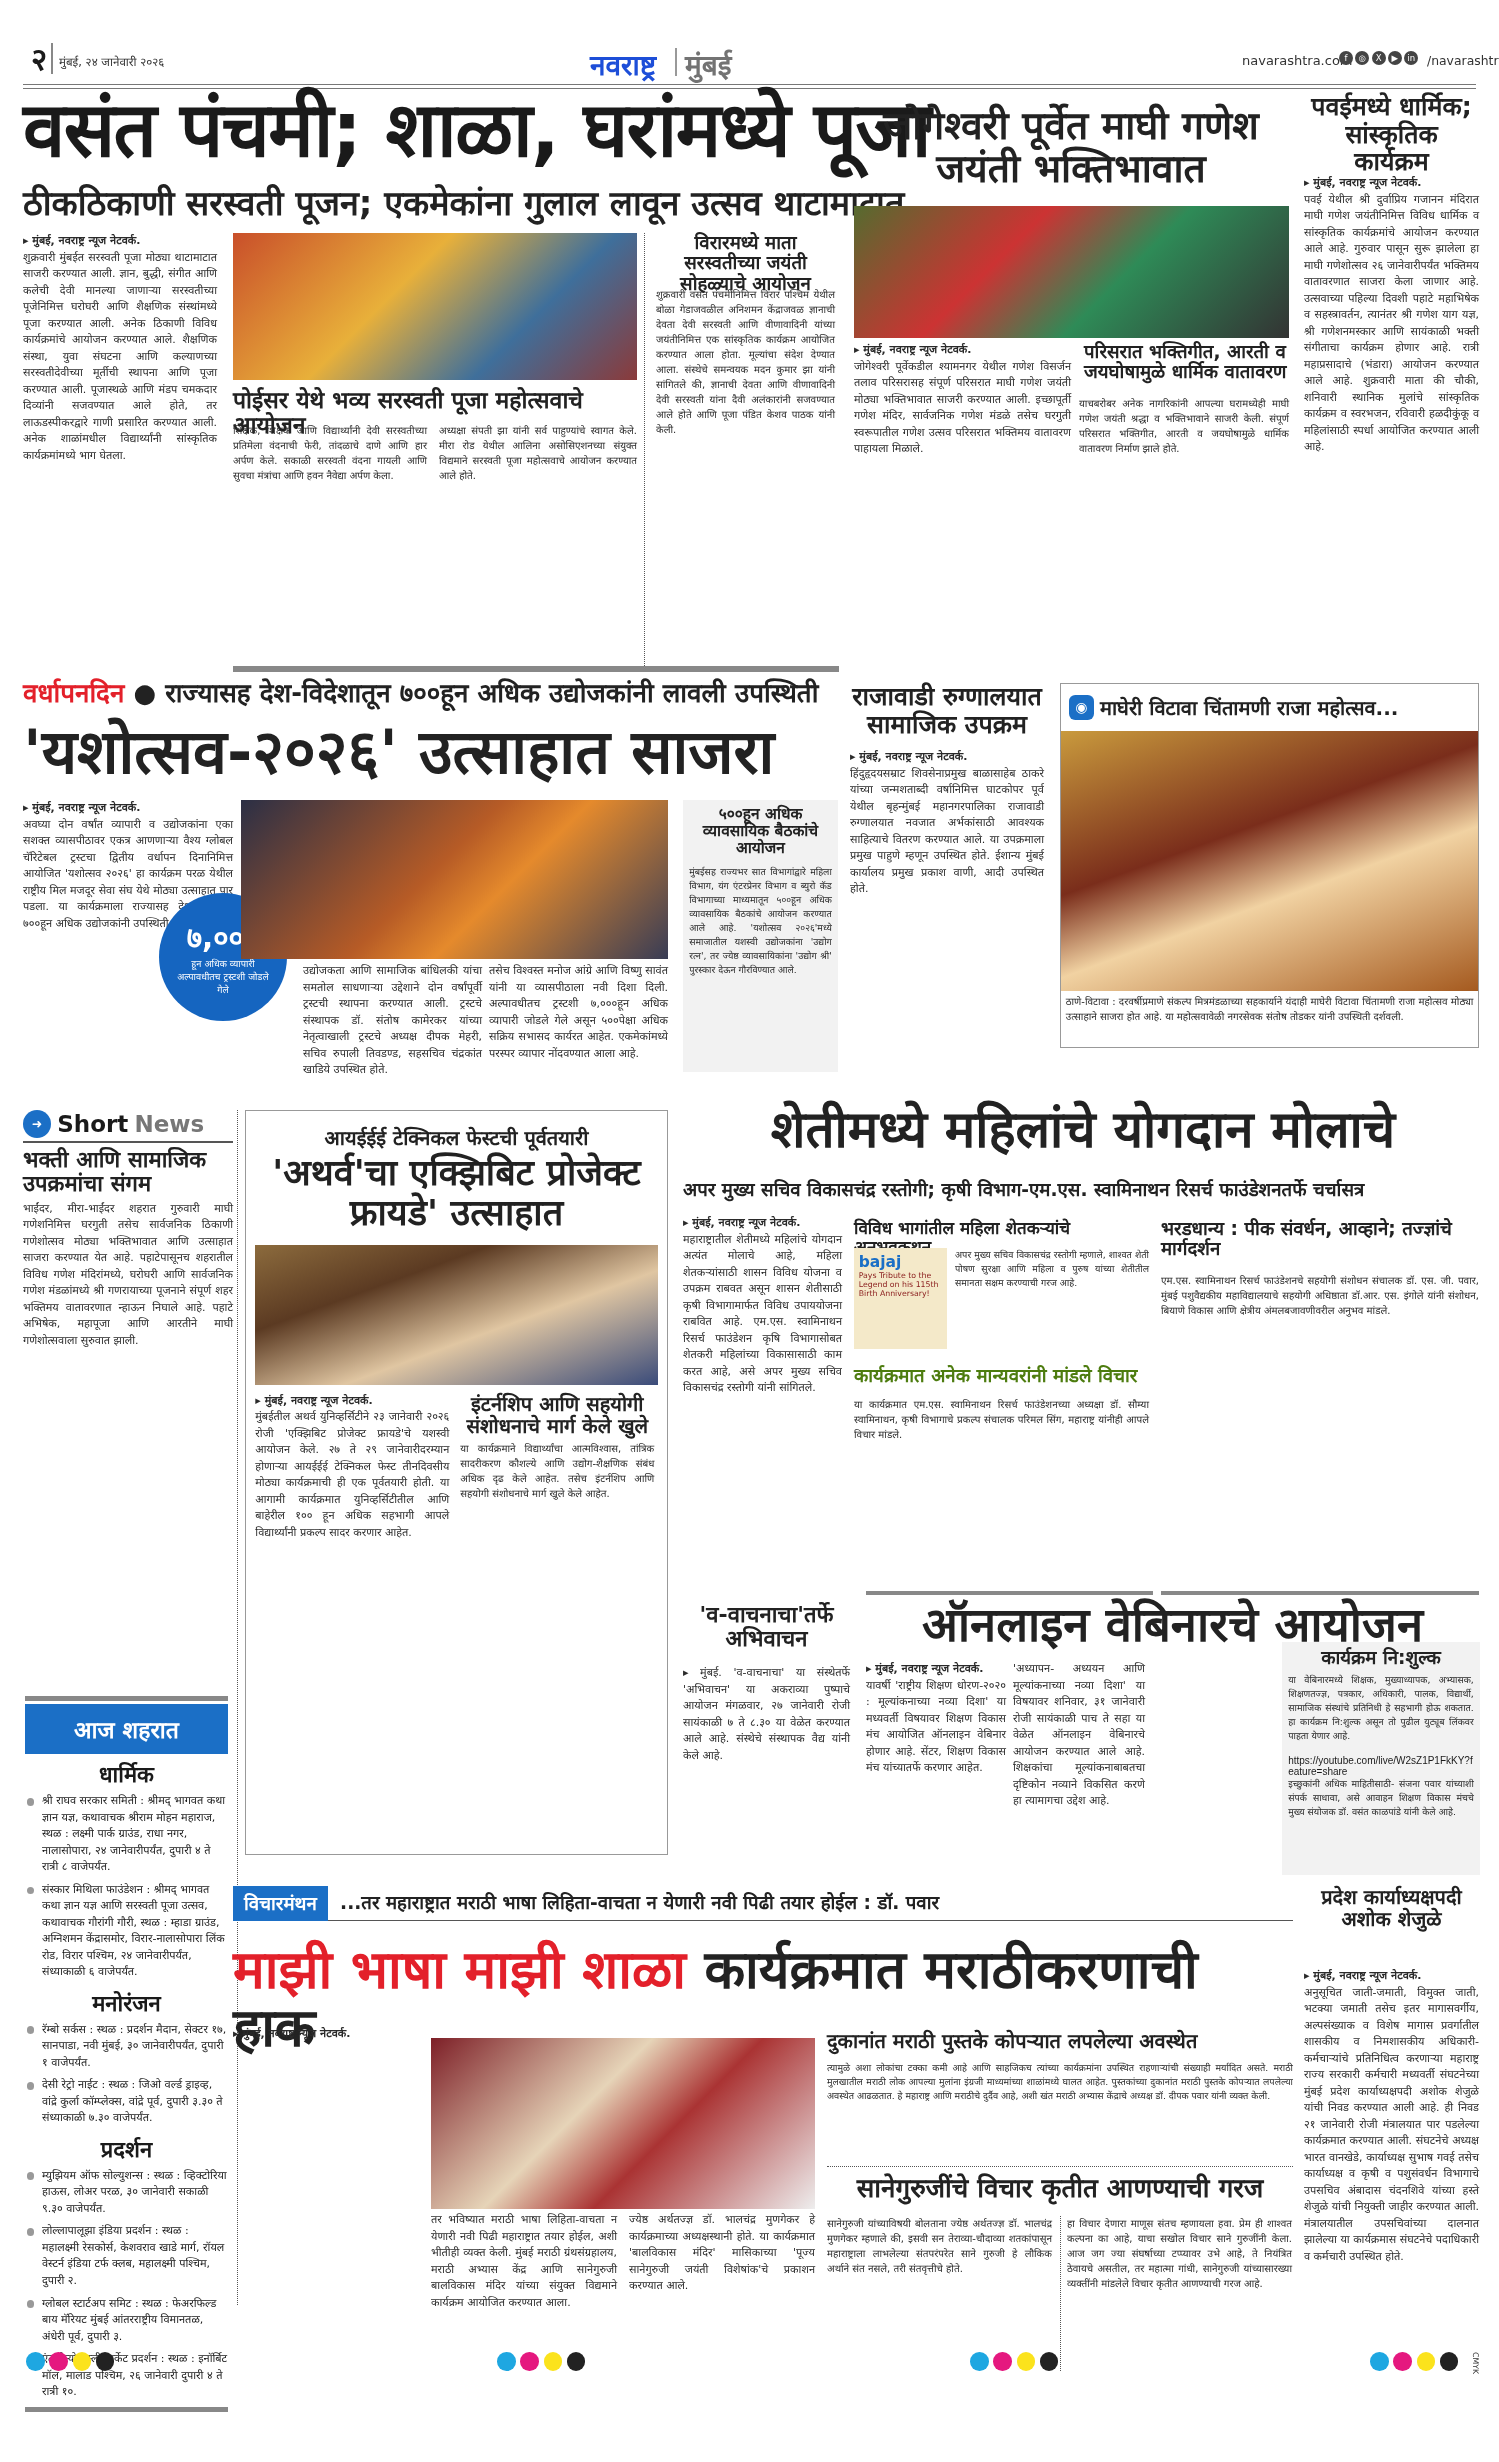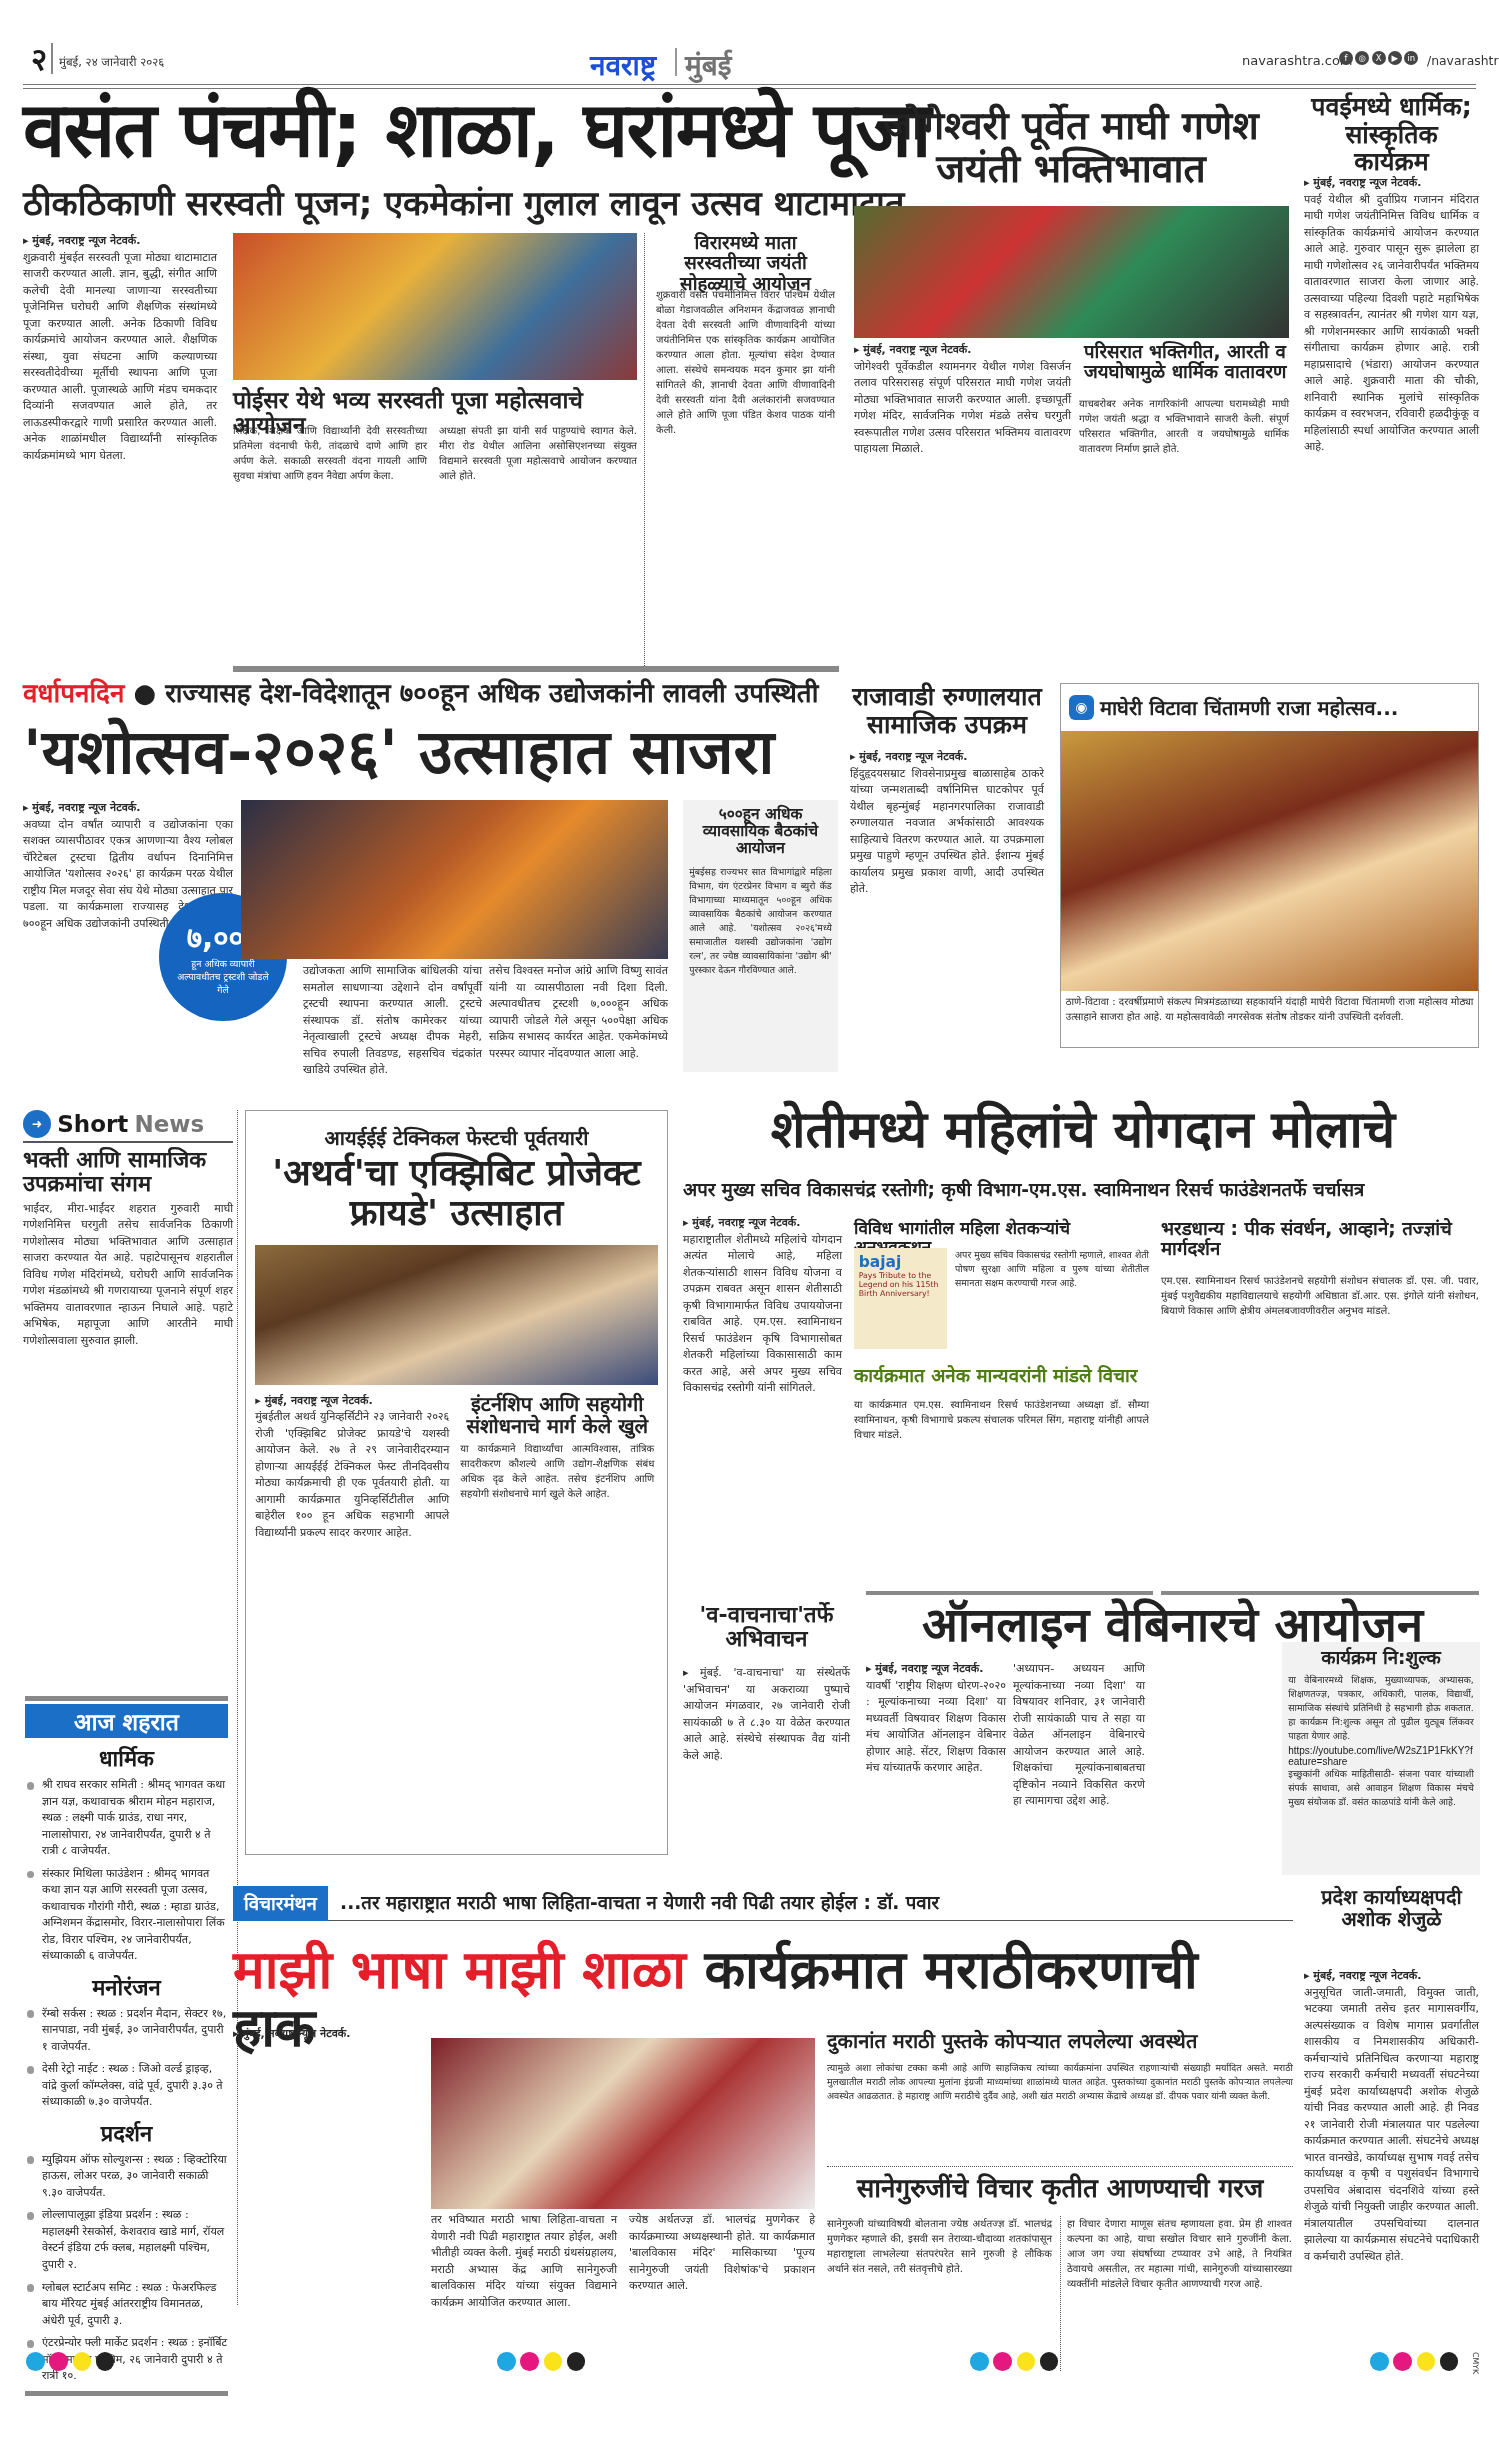--- a/index.html
+++ b/index.html
@@ -133,21 +133,21 @@
     <span style="font-size:23px;font-weight:bold">Short</span>
     <span style="font-size:23px;font-weight:bold;color:#777">News</span>
   </div>
   <div class="h2" style="font-size:22px;margin-top:4.7px">भक्ती आणि सामाजिक उपक्रमांचा संगम</div>
   <p class="txt" style="margin-top:4.7px">भाईंदर, मीरा-भाईंदर शहरात गुरुवारी माघी गणेशनिमित्त घरगुती तसेच सार्वजनिक ठिकाणी गणेशोत्सव मोठ्या भक्तिभावात आणि उत्साहात साजरा करण्यात येत आहे. पहाटेपासूनच शहरातील विविध गणेश मंदिरांमध्ये, घरोघरी आणि सार्वजनिक गणेश मंडळांमध्ये श्री गणरायाच्या पूजनाने संपूर्ण शहर भक्तिमय वातावरणात न्हाऊन निघाले आहे. पहाटे अभिषेक, महापूजा आणि आरतीने माघी गणेशोत्सवाला सुरुवात झाली.</p>
 </div>
 <div class="abs dots" style="left:237px;top:1110px;height:1195px"></div>
 
 <div class="abs" style="left:25px;top:1696px;width:203px">
   <div class="bar" style="height:4.7px;margin-bottom:3.1px"></div>
-  <div class="bluebox" style="font-size:23px;padding:1px 0">आज शहरात</div>
+  <div class="bluebox" style="font-size:23px;padding:9px 0">आज शहरात</div>
   <div class="sec-h">धार्मिक</div>
   <ul class="evt">
     <li>श्री राघव सरकार समिती : श्रीमद् भागवत कथा ज्ञान यज्ञ, कथावाचक श्रीराम मोहन महाराज, स्थळ : लक्ष्मी पार्क ग्राउंड, राधा नगर, नालासोपारा, २४ जानेवारीपर्यंत, दुपारी ४ ते रात्री ८ वाजेपर्यंत.</li>
     <li>संस्कार मिथिला फाउंडेशन : श्रीमद् भागवत कथा ज्ञान यज्ञ आणि सरस्वती पूजा उत्सव, कथावाचक गौरांगी गौरी, स्थळ : म्हाडा ग्राउंड, अग्निशमन केंद्रासमोर, विरार-नालासोपारा लिंक रोड, विरार पश्चिम, २४ जानेवारीपर्यंत, संध्याकाळी ६ वाजेपर्यंत.</li>
   </ul>
   <div class="sec-h">मनोरंजन</div>
   <ul class="evt">
     <li>रॅम्बो सर्कस : स्थळ : प्रदर्शन मैदान, सेक्टर १७, सानपाडा, नवी मुंबई, ३० जानेवारीपर्यंत, दुपारी १ वाजेपर्यंत.</li>
     <li>देसी रेट्रो नाईट : स्थळ : जिओ वर्ल्ड ड्राइव्ह, वांद्रे कुर्ला कॉम्प्लेक्स, वांद्रे पूर्व, दुपारी ३.३० ते संध्याकाळी ७.३० वाजेपर्यंत.</li>
   </ul>
@@ -201,21 +201,21 @@
 
 <div class="abs h2" style="left:862px;top:1599px;width:621px;font-size:47px;text-align:center">ऑनलाइन वेबिनारचे आयोजन</div>
 <div class="abs" style="left:866px;top:1661px;width:140px">
   <p class="txt dateline-in">▸ मुंबई, नवराष्ट्र न्यूज नेटवर्क.</p>
   <p class="txt">यावर्षी 'राष्ट्रीय शिक्षण धोरण-२०२० : मूल्यांकनाच्या नव्या दिशा' या मध्यवर्ती विषयावर शिक्षण विकास मंच आयोजित ऑनलाइन वेबिनार होणार आहे. सेंटर, शिक्षण विकास मंच यांच्यातर्फे करणार आहेत.</p>
 </div>
 <div class="abs txt" style="left:1013px;top:1661px;width:132px">'अध्यापन- अध्ययन आणि मूल्यांकनाच्या नव्या दिशा' या विषयावर शनिवार, ३१ जानेवारी रोजी सायंकाळी पाच ते सहा या वेळेत ऑनलाइन वेबिनारचे आयोजन करण्यात आले आहे. शिक्षकांचा मूल्यांकनाबाबतचा दृष्टिकोन नव्याने विकसित करणे हा त्यामागचा उद्देश आहे.</div>
 <div class="abs graybox" style="left:1282px;top:1642px;width:198px;height:233px;padding:6.2px">
   <div class="h2" style="font-size:18.6px;text-align:center">कार्यक्रम नि:शुल्क</div>
   <p class="txt" style="font-size:9.3px;margin-top:4.7px">या वेबिनारमध्ये शिक्षक, मुख्याध्यापक, अभ्यासक, शिक्षणतज्ज्ञ, पत्रकार, अधिकारी, पालक, विद्यार्थी, सामाजिक संस्थांचे प्रतिनिधी हे सहभागी होऊ शकतात. हा कार्यक्रम नि:शुल्क असून तो पुढील युट्यूब लिंकवर पाहता येणार आहे.</p>
-  <p style="font-family:'Liberation Sans',sans-serif;font-size:10px;word-break:break-all;margin-top:2px">https://youtube.com/live/W2sZ1P1FkKY?feature=share</p>
+  <p style="font-family:'Liberation Sans',sans-serif;font-size:10px;word-break:break-all;margin-top:12px">https://youtube.com/live/W2sZ1P1FkKY?feature=share</p>
   <p class="txt" style="font-size:9.3px">इच्छुकांनी अधिक माहितीसाठी- संजना पवार यांच्याशी संपर्क साधावा, असे आवाहन शिक्षण विकास मंचचे मुख्य संयोजक डॉ. वसंत काळपांडे यांनी केले आहे.</p>
 </div>
 
 <div class="abs" style="left:233px;top:1886px;width:1060px;height:35px;border-bottom:1.6px solid #555;display:flex;align-items:center">
   <span class="bluebox" style="font-size:18.6px;padding:4.7px 11px;height:35px">विचारमंथन</span>
   <span class="h2" style="font-size:18.6px;margin-left:12.4px">...तर महाराष्ट्रात मराठी भाषा लिहिता-वाचता न येणारी नवी पिढी तयार होईल : डॉ. पवार</span>
 </div>
 <div class="abs h2" style="left:233px;top:1941px;width:1060px;font-size:53px">
   <span class="red">माझी भाषा माझी शाळा</span>
   <span>कार्यक्रमात मराठीकरणाची हाक</span>

